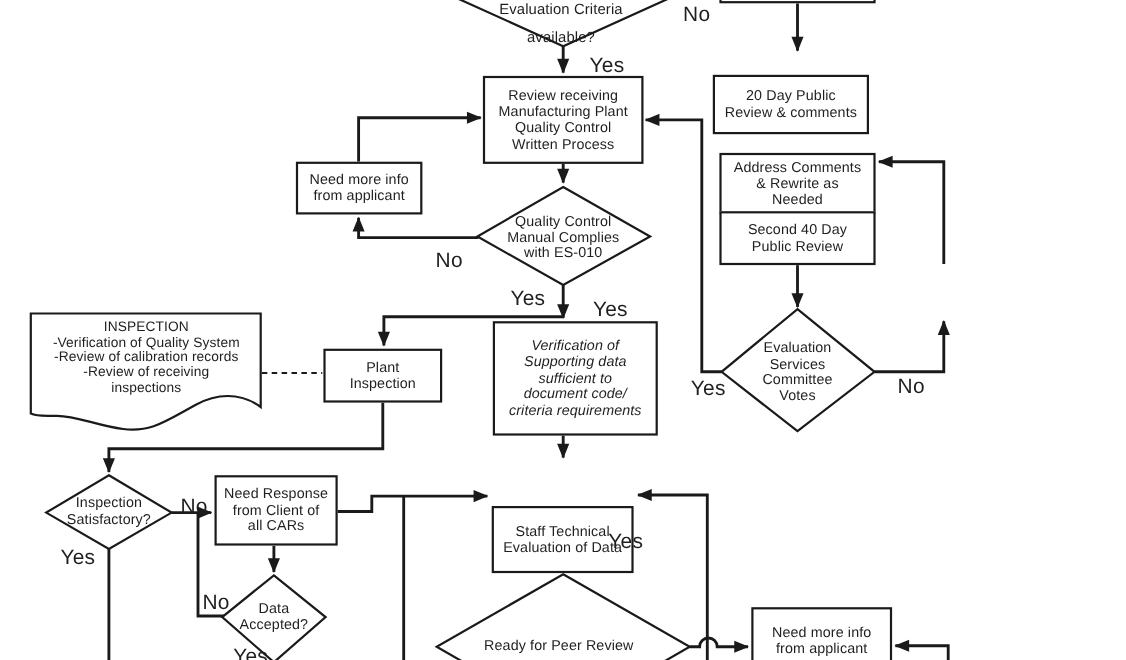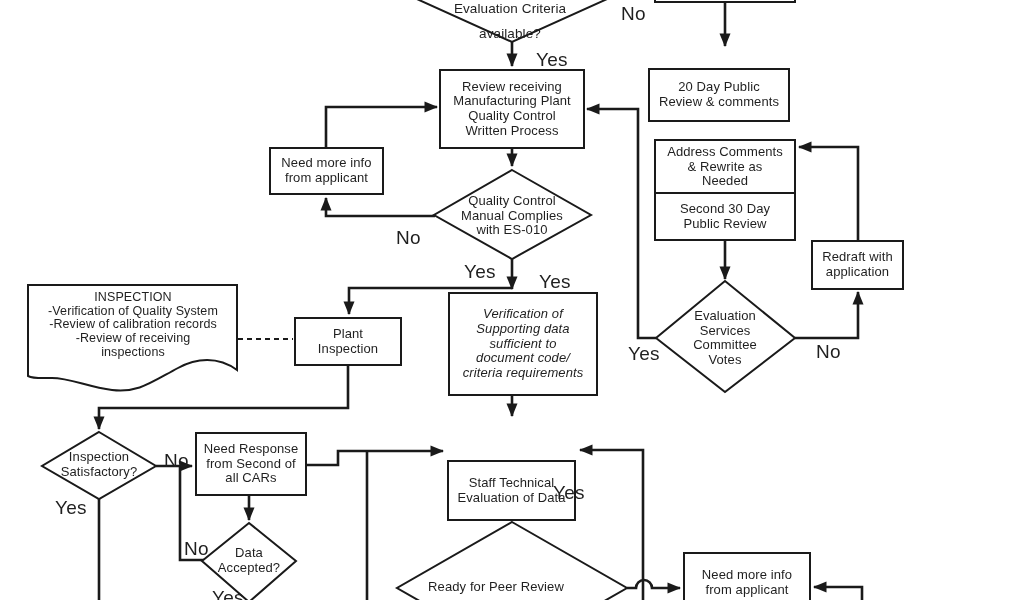--- a/index.html
+++ b/index.html
@@ -81,40 +81,38 @@
 Quality Control
 Written Process</div>
 
   <div class="node" style="left:648px; top:48px; width:142px; height:54px;margin-top:20px;">20 Day Public
 Review &amp; comments</div>
 
   <div class="node" style="left:654px; top:119px; width:142px; height:56px;margin-top:20px;">Address Comments
 &amp; Rewrite as
 Needed</div>
 
-  <div class="node" style="left:654px; top:192px; width:142px; height:49px;">Second 30 Day
+  <div class="node" style="left:654px; top:192px; width:142px; height:49px;">Second 40 Day
 Public Review</div>
 
-  <div class="node" style="left:811px; top:240px; width:93px; height:50px;">Redraft with
-application</div>
 
   <div class="node" style="left:269px; top:147px; width:115px; height:48px;">Need more info
 from applicant</div>
 
   <div class="node" style="left:294px; top:317px; width:108px; height:49px;">Plant
 Inspection</div>
 
   <div class="node" style="left:448px; top:292px; width:150px; height:104px;font-style:italic;">Verification of
 Supporting data
 sufficient to
 document code/
 criteria requirements</div>
 
   <div class="node" style="left:195px; top:432px; width:112px; height:64px;">Need Response
-from Second of
+from Client of
 all CARs</div>
 
   <div class="node" style="left:447px; top:420px; width:129px; height:61px;margin-top:40px;">Staff Technical
 Evaluation of Data</div>
 
   <div class="node" style="left:683px; top:552px; width:128px; height:61px;">Need more info
 from applicant</div>
 
   <div class="dlabel eval-top-label" style="left:415px; top:-4px; width:190px;">Evaluation Criteria
 available?</div>
@@ -127,21 +125,21 @@
 Services
 Committee
 Votes</div>
 
   <div class="dlabel" style="left:29px; top:450px; width:140px;">Inspection
 Satisfactory?</div>
 
   <div class="dlabel" style="left:184px; top:546px; width:130px;">Data
 Accepted?</div>
 
-  <div class="dlabel" style="left:402px; top:580px; width:188px;">Ready for Peer Review</div>
+  <div class="dlabel" style="left:402px; top:580px; width:188px;padding-left:12px;">Ready for Peer Review</div>
 
   <div class="dlabel doc-label" style="left:32px; top:291px; width:202px;">INSPECTION
 -Verification of Quality System
 -Review of calibration records
 -Review of receiving
 inspections</div>
 
   <div class="elabel" style="left:621px; top:3px;">No</div>
   <div class="elabel" style="left:536px; top:49px;">Yes</div>
   <div class="elabel" style="left:396px; top:227px;">No</div>

